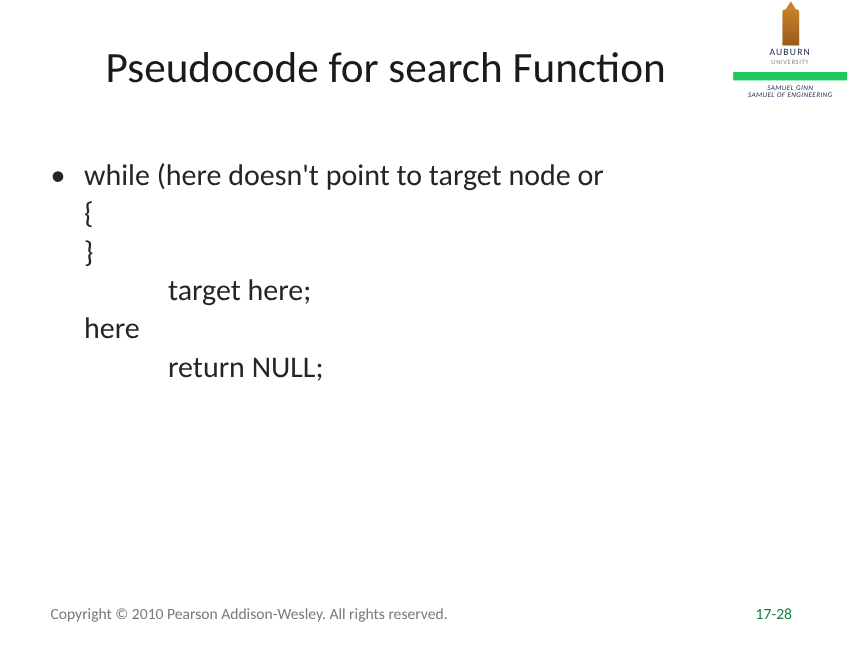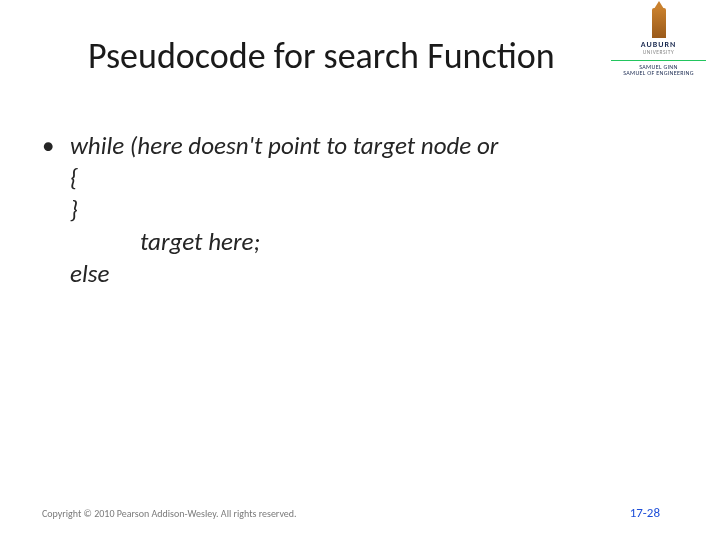--- a/index.html
+++ b/index.html
@@ -50,38 +50,39 @@
   .logo .tower::before {
     content: "";
     position: absolute;
     top: -7px; left: 2px;
     width: 0; height: 0;
     border-left: 5px solid transparent;
     border-right: 5px solid transparent;
     border-bottom: 8px solid #c9802d;
   }
   .logo .uni {
-    font-weight: bold;
+    font-weight: normal;
     letter-spacing: 1px;
     color: #1a2a50;
     font-size: 8px;
     text-align: center;
   }
   .logo .sub {
     color: #888;
     font-size: 5.5px;
     letter-spacing: 0.5px;
   }
   .logo .col {
     margin-top: 5px;
     color: #1a2a50;
     font-size: 6px;
     letter-spacing: 0.3px;
-    border-top: 1px solid #22c55e;
+    border-top: 7px solid #22c55e;
     padding-top: 3px;
+    font-style: italic;
   }
 
   .body {
     position: absolute;
     top: 130px;
     left: 38px;
     right: 40px;
     font-size: 25px;
     line-height: 1.28;
     color: #252525;
@@ -90,42 +91,41 @@
     display: flex;
   }
   .bmark {
     width: 28px;
     flex: 0 0 28px;
     text-align: left;
     padding-left: 4px;
   }
   .btxt {
     flex: 1;
-    font-style: italic;
   }
   .ind2 { padding-left: 70px; }
 
   .indent-last {
     padding-left: 120px;
   }
 
   .footer-left {
     position: absolute;
     bottom: 20px;
     left: 42px;
-    font-size: 10px;
+    font-size: 13px;
     color: #7a7a7a;
     text-align: center;
   }
   .footer-right {
     position: absolute;
     bottom: 20px;
     right: 60px;
     font-size: 13px;
-    color: #1d4ed8;
+    color: #15803d;
     text-align: right;
   }
 </style>
 </head>
 <body>
 
 <div class="slide">
 
   <div class="logo">
     <div class="tower"></div>
@@ -140,21 +140,22 @@
   <div class="title">Pseudocode for search Function</div>
 
   <div class="body">
     <div class="bullet-row">
       <div class="bmark">•</div>
       <div class="btxt">
         <div>while (here doesn't point to target node or</div>
         <div>{</div>
         <div>}</div>
         <div class="ind2">target here;</div>
-        <div>else</div>
+        <div>here</div>
+        <div class="ind2">return NULL;</div>
       </div>
     </div>
   </div>
 
   <div class="footer-left">Copyright © 2010 Pearson Addison-Wesley. All rights reserved.</div>
   <div class="footer-right">17-28</div>
 
 </div>
 
 </body></html>

